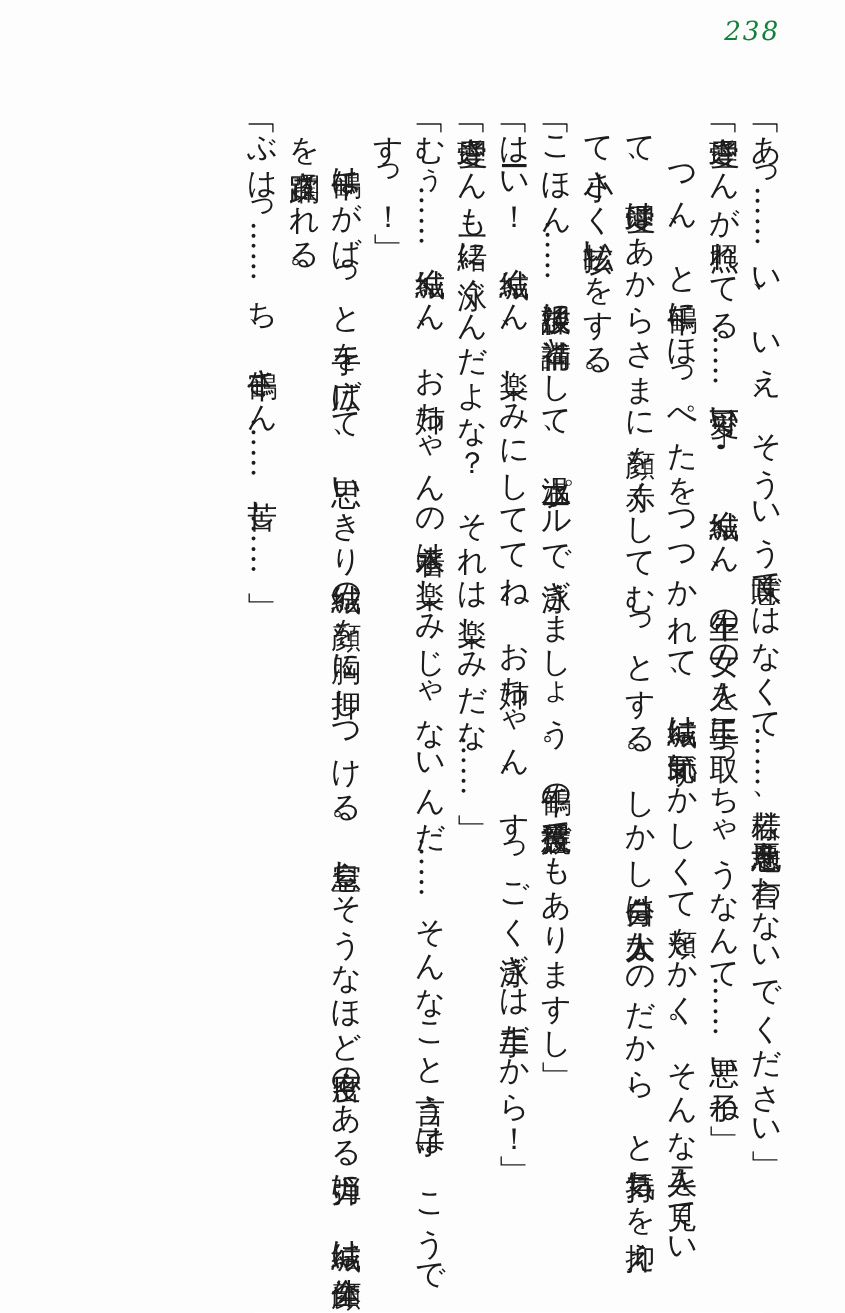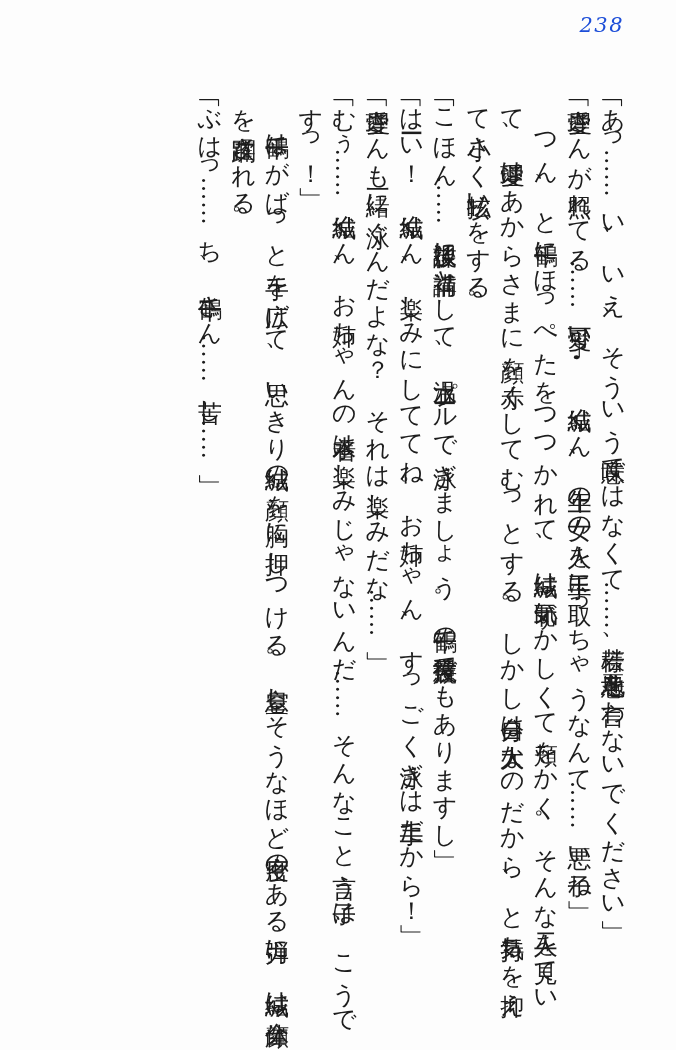--- a/index.html
+++ b/index.html
@@ -16,21 +16,21 @@
     font-family: "DejaVu Serif", "Liberation Serif", serif;
     color: #1c1c1c;
   }
   .page-number {
     position: absolute;
     top: 13px;
     right: 52px;
     font-size: 21px;
     font-style: italic;
     letter-spacing: 1.5px;
-    color: #1d4ed8;
+    color: #15803d;
   }
   .text-block {
     position: absolute;
     top: 92px;
     right: 47px;
     height: 930px;
     writing-mode: vertical-rl;
     text-orientation: mixed;
     font-size: 24px;
     line-height: 33.6px;

